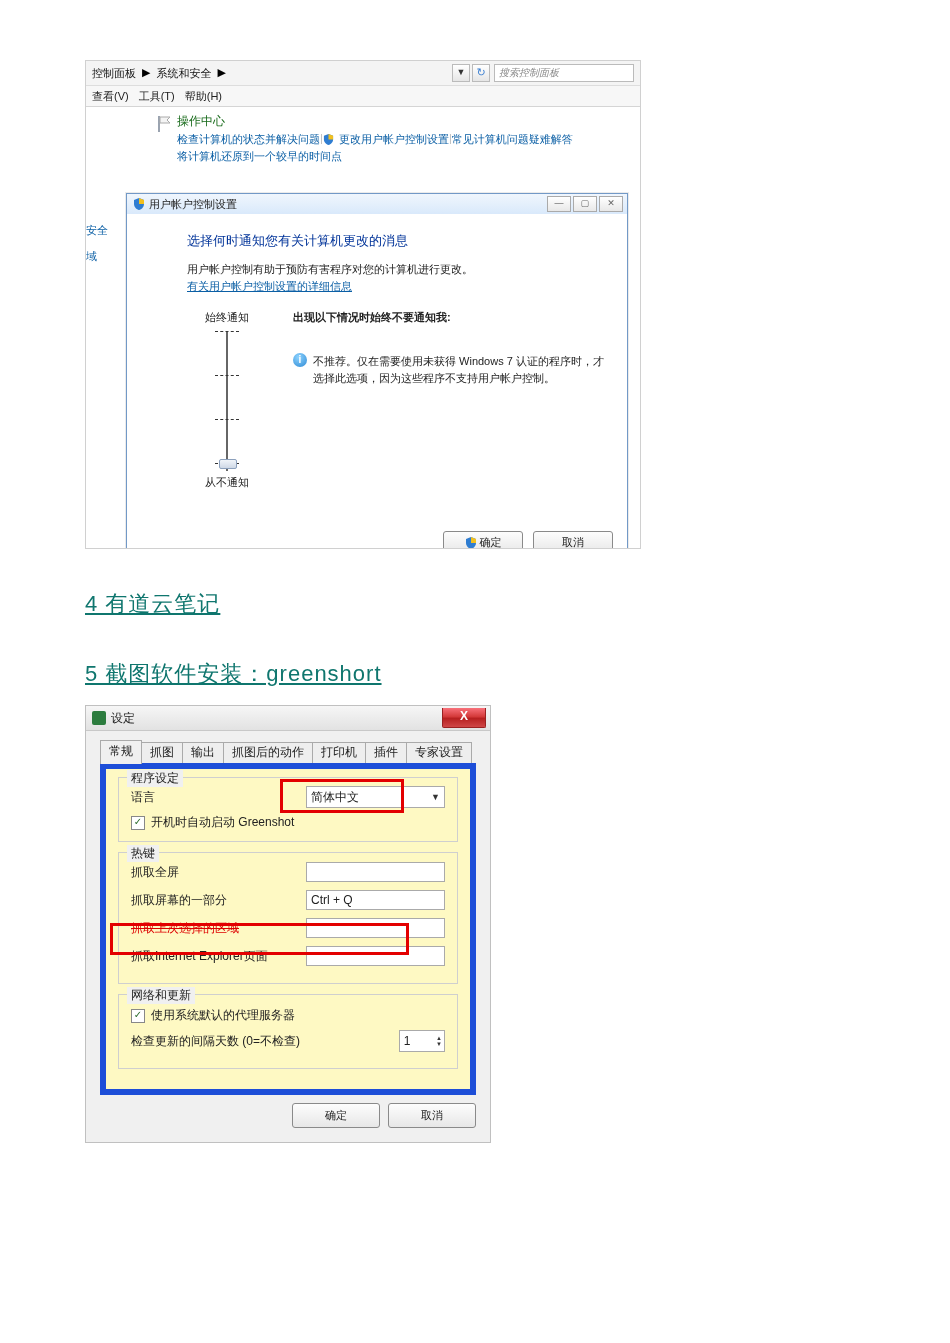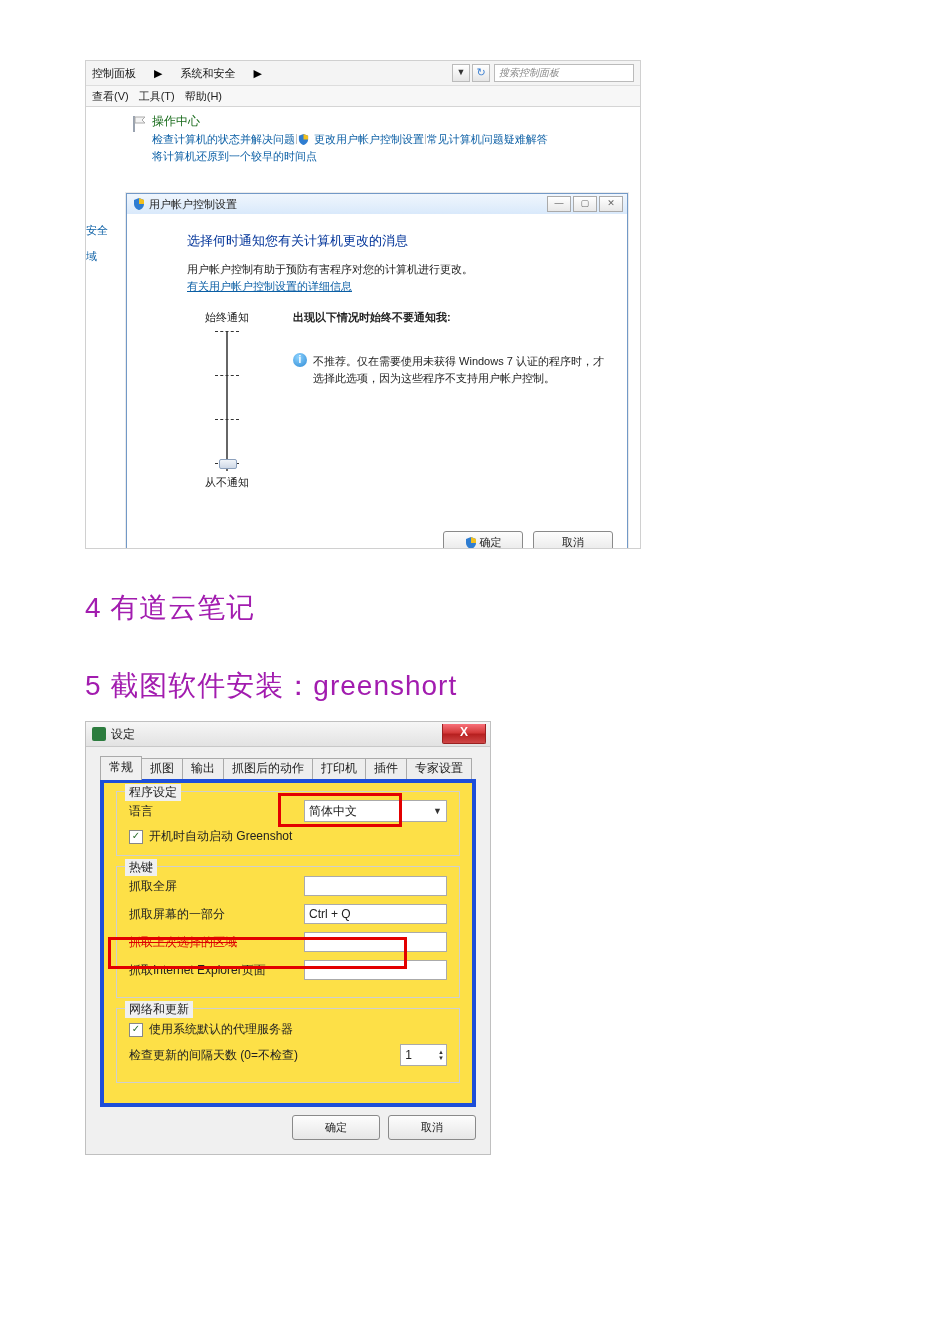--- a/index.html
+++ b/index.html
@@ -30,22 +30,22 @@
     display: flex;
     align-items: center;
     position: relative;
     font-size: 11px;
     border-bottom: 1px solid #ddd;
     background: #f4f4f4;
   }
   .cp-breadcrumb .crumbs {
     padding-left: 6px;
     display: flex;
-    align-items: center;
-    gap: 14px;
+    align-items: flex-start;
+    gap: 2px;
     color: #111;
   }
   .cp-breadcrumb .crumbs .sep { margin: 0 4px; color: #000; }
   .cp-breadcrumb .dropdown-arrow {
     margin-left: auto;
     width: 16px;
     height: 16px;
     border: 1px solid #bbb;
     background: linear-gradient(#fff,#e6e6e6);
     text-align: center;
@@ -88,21 +88,21 @@
     background: #f7f7f7;
   }
   
   .cp-content {
     position: absolute;
     left: 0; right: 0; top: 46px; bottom: 0;
     background: #fff;
   }
   .action-center {
     position: absolute;
-    left: 66px;
+    left: 91px;
     top: 6px;
   }
   .action-center .title {
     color: #176a1a;
     font-size: 12px;
     font-weight: 400;
   }
   .action-center .links {
     margin-top: 2px;
     display: flex;
@@ -264,25 +264,26 @@
     padding: 0 8px;
     display: flex;
     align-items: center;
     justify-content: center;
     gap: 3px;
   }
   .btn.shieldbtn .shieldmini { width: 12px; height: 12px; }
 
   
   h2.section {
-    font-size: 28px;
+    font-size: 22px;
     font-weight: 400;
     margin: 40px 0 16px 0;
-    color: #a21caf;
+    color: #0f766e;
     letter-spacing: 1px;
+    text-decoration: underline;
   }
 
   
   .screenshot2 {
     width: 404px;
     border: 1px solid #c0c0c0;
     background: #f0f0f0;
     font-size: 12px;
     position: relative;
   }
@@ -338,23 +339,23 @@
   }
   .tab.active {
     background: #f0f0f0;
     font-weight: 400;
     top: 0;
     height: 18px;
     padding-top: 3px;
     z-index: 2;
   }
   .tabpanel {
-    border: 4px solid #1d4ed8;
+    border: 6px solid #1d4ed8;
     padding: 8px 12px 10px 12px;
-    background: #fde047;
+    background: #fef9c3;
   }
   .group {
     border: 1px solid #cfcfcf;
     padding: 8px 12px 10px 12px;
     margin-bottom: 10px;
     position: relative;
   }
   .group > .legend {
     position: absolute;
     top: -8px;

